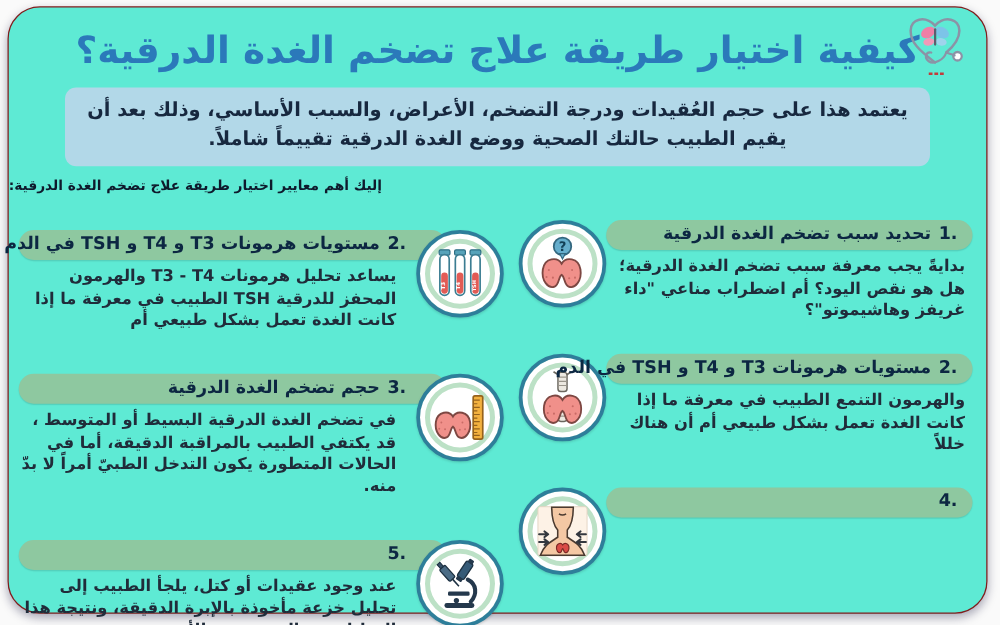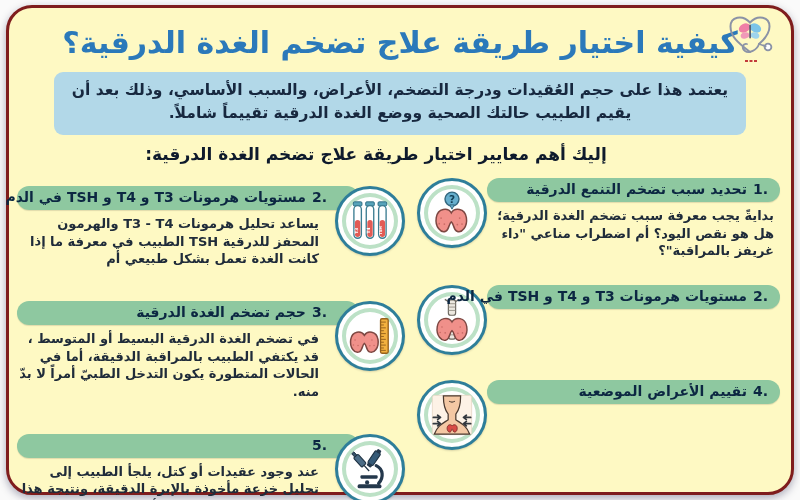--- a/index.html
+++ b/index.html
@@ -1,28 +1,28 @@
 <!DOCTYPE html>
 <html lang="ar"><head>
 <meta charset="utf-8">
 <style>
   html,body{margin:0;padding:0;width:800px;height:500px;background:#fafafa;
     font-family:"DejaVu Sans",sans-serif;overflow:hidden;}
   .card{position:absolute;left:6px;top:5px;width:782px;height:484px;
-    background:#fef9c3;border:3px solid #7f1d1d;border-radius:26px;
+    background:#5eead4;border:1px solid #7f1d1d;border-radius:26px;
     box-shadow:0 3px 8px rgba(20,20,60,.35);}
   
   .logo{position:absolute;top:2px;right:16px;width:48px;height:58px;}
   .title{margin:17px 40px 0;text-align:center;direction:rtl;
     font-size:30px;font-weight:bold;color:#2b79ba;}
   .subtitle-box{width:664px;margin:12px auto 0;background:#b2d8e8;
     border-radius:9px;padding:7px 14px 9px;direction:rtl;text-align:center;
     font-size:15.5px;font-weight:bold;line-height:1.5;color:#17283f;}
-  .intro{direction:rtl;text-align:center;margin:9px 48px 0 0;
-    font-size:17px;font-weight:bold;color:#0e1a2c;}
+  .intro{direction:rtl;text-align:left;margin:9px 48px 0 0;
+    font-size:11px;font-weight:bold;color:#0e1a2c;}
   
   .col{position:absolute;}
   .col-right{top:170px;right:4px;width:374px;}
   .col-left{top:178px;left:8px;width:388px;}
   .item{display:flex;align-items:flex-start;}
   .col-right .item{margin-bottom:25px;}
   .col-left .item{margin-bottom:33px;}
   .badge{width:64px;height:64px;flex:0 0 64px;border-radius:50%;background:#fff;
     border:3px solid #2e7e9a;
     box-shadow:inset 0 0 0 4px #ffffff,inset 0 0 0 8px #bce1c6,0 1px 2px rgba(0,0,0,.15);
@@ -89,23 +89,23 @@
           <use href="#thy" transform="translate(0,6) scale(0.97)" fill="#f0908a" stroke="#7d4742" stroke-width="1.6"></use>
           <use href="#thy-dots" transform="translate(0,6) scale(0.97)" fill="#c96b66"></use>
           <circle cx="24" cy="9.5" r="7.3" fill="#66aecd" stroke="#33677f" stroke-width="1.5"></circle>
           <path d="M21.6 15.5 L24 20 L26.4 15.5 Z" fill="#66aecd" stroke="#33677f" stroke-width="1"></path>
           <text x="24" y="13.4" font-size="11" font-weight="bold" fill="#123f56" text-anchor="middle">?</text>
         </svg>
       </div>
       <div class="content">
         <div class="pill">
           <span class="num">1.</span>
-          <span>تحديد سبب تضخم التنمع الدرقية</span>
-        </div>
-        <p class="body">بدايةً يجب معرفة سبب تضخم الغدة الدرقية؛ هل هو نقص اليود؟ أم اضطراب مناعي "داء غريفز بالمراقبة"؟</p>
+          <span>تحديد سبب تضخم الغدة الدرقية</span>
+        </div>
+        <p class="body">بدايةً يجب معرفة سبب تضخم الغدة الدرقية؛ هل هو نقص اليود؟ أم اضطراب مناعي "داء غريفز وهاشيموتو"؟</p>
       </div>
     </div>
 
     <div class="item">
       <div class="badge">
         <svg width="46" height="46" viewBox="0 0 48 48">
           <g fill="#ece8e0" stroke="#6b675f" stroke-width="1.2">
             <rect x="20.2" y="3" width="7.6" height="16" rx="2.4"></rect>
             <rect x="20.2" y="33" width="7.6" height="11" rx="2.4"></rect>
           </g>
@@ -115,20 +115,21 @@
           <path d="M20.5 5 L16.5 2.5 M27.5 5 L31.5 2.5" stroke="#6b675f" stroke-width="1.4" fill="none"></path>
           <use href="#thy" transform="translate(1.2,8.5) scale(0.95)" fill="#f0908a" stroke="#7d4742" stroke-width="1.6"></use>
           <use href="#thy-dots" transform="translate(1.2,8.5) scale(0.95)" fill="#c96b66"></use>
         </svg>
       </div>
       <div class="content">
         <div class="pill">
           <span class="num">2.</span>
           <span>مستويات هرمونات T3 و T4 و TSH في الدم</span>
         </div>
+        <p class="body">والهرمون التنمع الطبيب في معرفة ما إذا كانت الغدة تعمل بشكل طبيعي أم أن هناك خللاً</p>
       </div>
     </div>
 
     <div class="item">
       <div class="badge">
         <svg width="46" height="46" viewBox="0 0 48 48">
           <rect x="3.5" y="3.5" width="41" height="41" rx="2" fill="#fdf2e6" stroke="#e3d4c2" stroke-width="0.8"></rect>
           <path d="M15 4 C15 13 16.5 19 20 23 L20 29 C14 33 9 35 5.5 44 L42.5 44 C39 35 34 33 28 29 L28 23 C31.5 19 33 13 33 4 Z" fill="#f4c8a4" stroke="#4a3a30" stroke-width="1.3"></path>
           <path d="M21 9.5 Q24 11.5 27 9.5" fill="none" stroke="#4a3a30" stroke-width="1.2"></path>
           <g transform="translate(16.5,29.5) scale(0.32)">
@@ -138,21 +139,20 @@
             <path d="M4.5 26.5 H11.5 M9 24.2 L12 26.5 L9 28.8"></path>
             <path d="M4.5 33 H11.5 M9 30.7 L12 33 L9 35.3"></path>
             <path d="M43.5 26.5 H36.5 M39 24.2 L36 26.5 L39 28.8"></path>
             <path d="M43.5 33 H36.5 M39 30.7 L36 33 L39 35.3"></path>
           </g>
         </svg>
       </div>
       <div class="content">
         <div class="pill">
           <span class="num">4.</span>
-          <span>تقييم الأعراض الموضعية</span>
         </div>
       </div>
     </div>
   </div>
 
   <div class="col col-left">
 
     <div class="item">
       <div class="content">
         <div class="pill">

